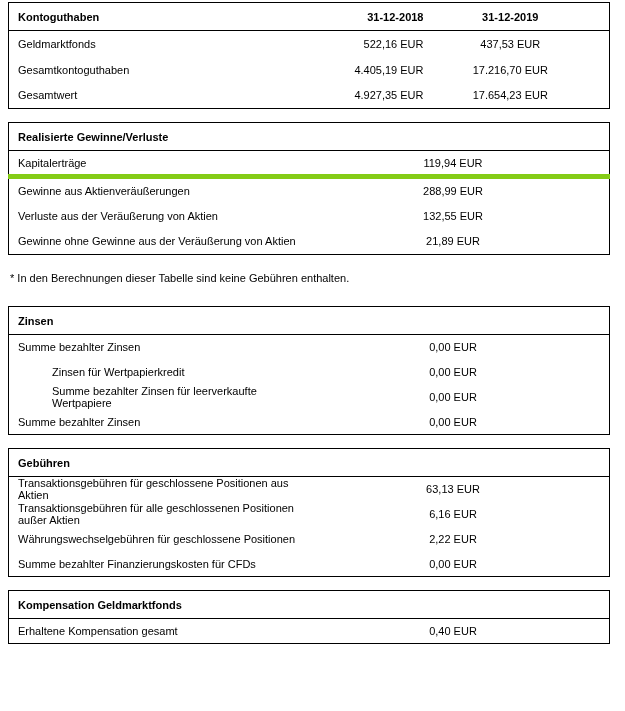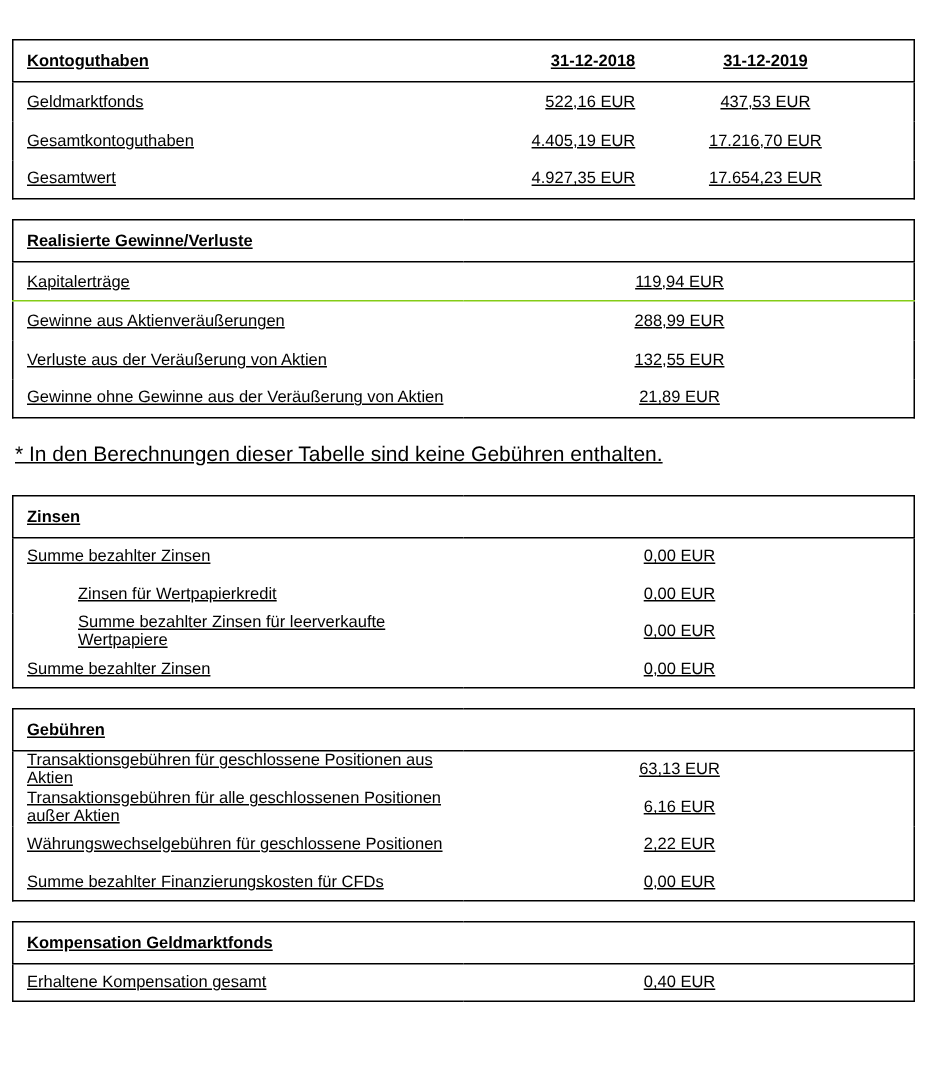--- a/index.html
+++ b/index.html
@@ -4,21 +4,21 @@
 <style>
   * { margin: 0; padding: 0; box-sizing: border-box; }
   html, body {
     width: 625px;
     background: #ffffff;
     font-family: "Liberation Sans", "DejaVu Sans", sans-serif;
     font-size: 11px;
     color: #000000;
   }
   body { height: 711px; overflow: hidden; }
-  .page { padding: 26px 0 0 8px; text-decoration: underline; }
+  .page { padding: 2px 0 0 8px; }
 
   table.tbl {
     border-collapse: collapse;
     width: 602px;
     border: 1px solid #000000;
     margin-bottom: 13px;
     table-layout: fixed;
   }
   tr.hdr th {
     height: 28px;
@@ -34,27 +34,27 @@
   table.compact tr.data-row td { height: 25px; }
 
   .label-cell { text-align: left; padding-left: 9px; }
   .value-cell { text-align: center; padding-right: 12px; white-space: nowrap; }
   .mid-col    { text-align: right; padding-right: 0; white-space: nowrap; }
 
   col.c-label { width: auto; }
   col.c-2018  { width: 170px; }
   col.c-2019  { width: 186px; }
 
-  tr.divider-after td { border-bottom: 1px solid #84cc16; }
+  tr.divider-after td { border-bottom: 5px solid #84cc16; }
   td.indent { padding-left: 43px; margin-top: 39px; }
 
   .footnote {
     margin: 16px 0 21px 2px;
     line-height: 14px;
-    font-size: 14px;
+    font-size: 11px;
   }
   b { font-weight: bold; }
 </style>
 </head>
 <body>
 
 <div class="page">
 
   <table class="tbl">
     <colgroup>

